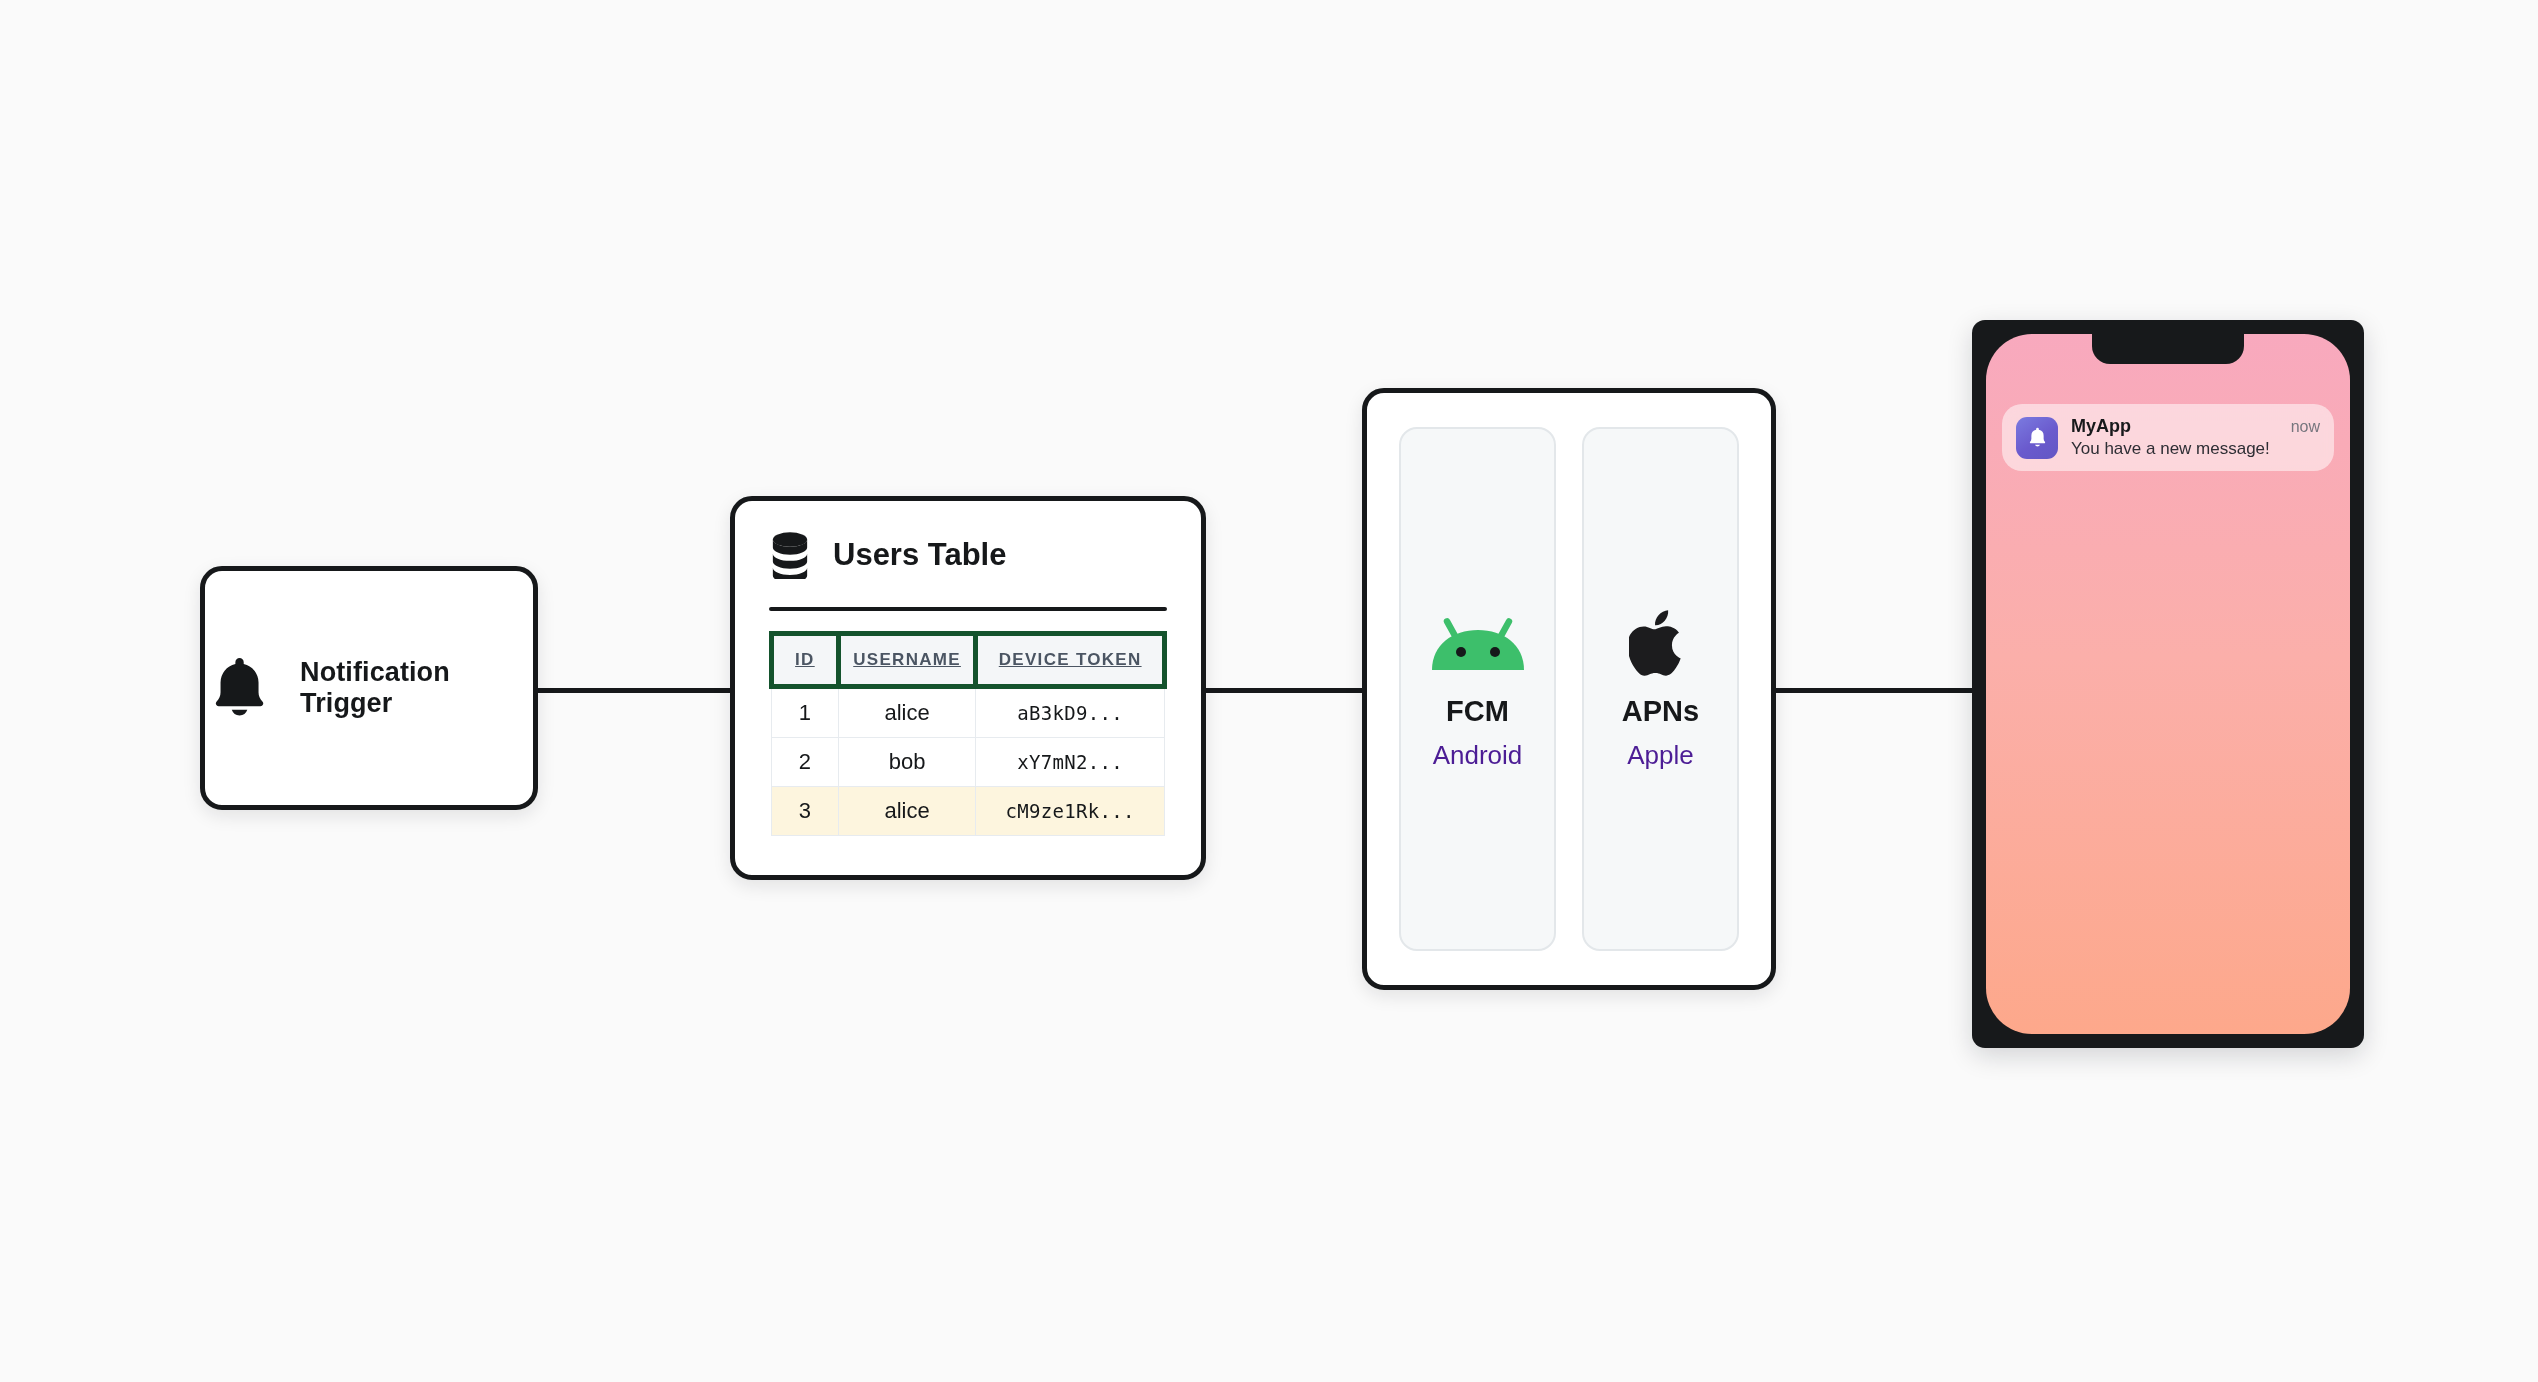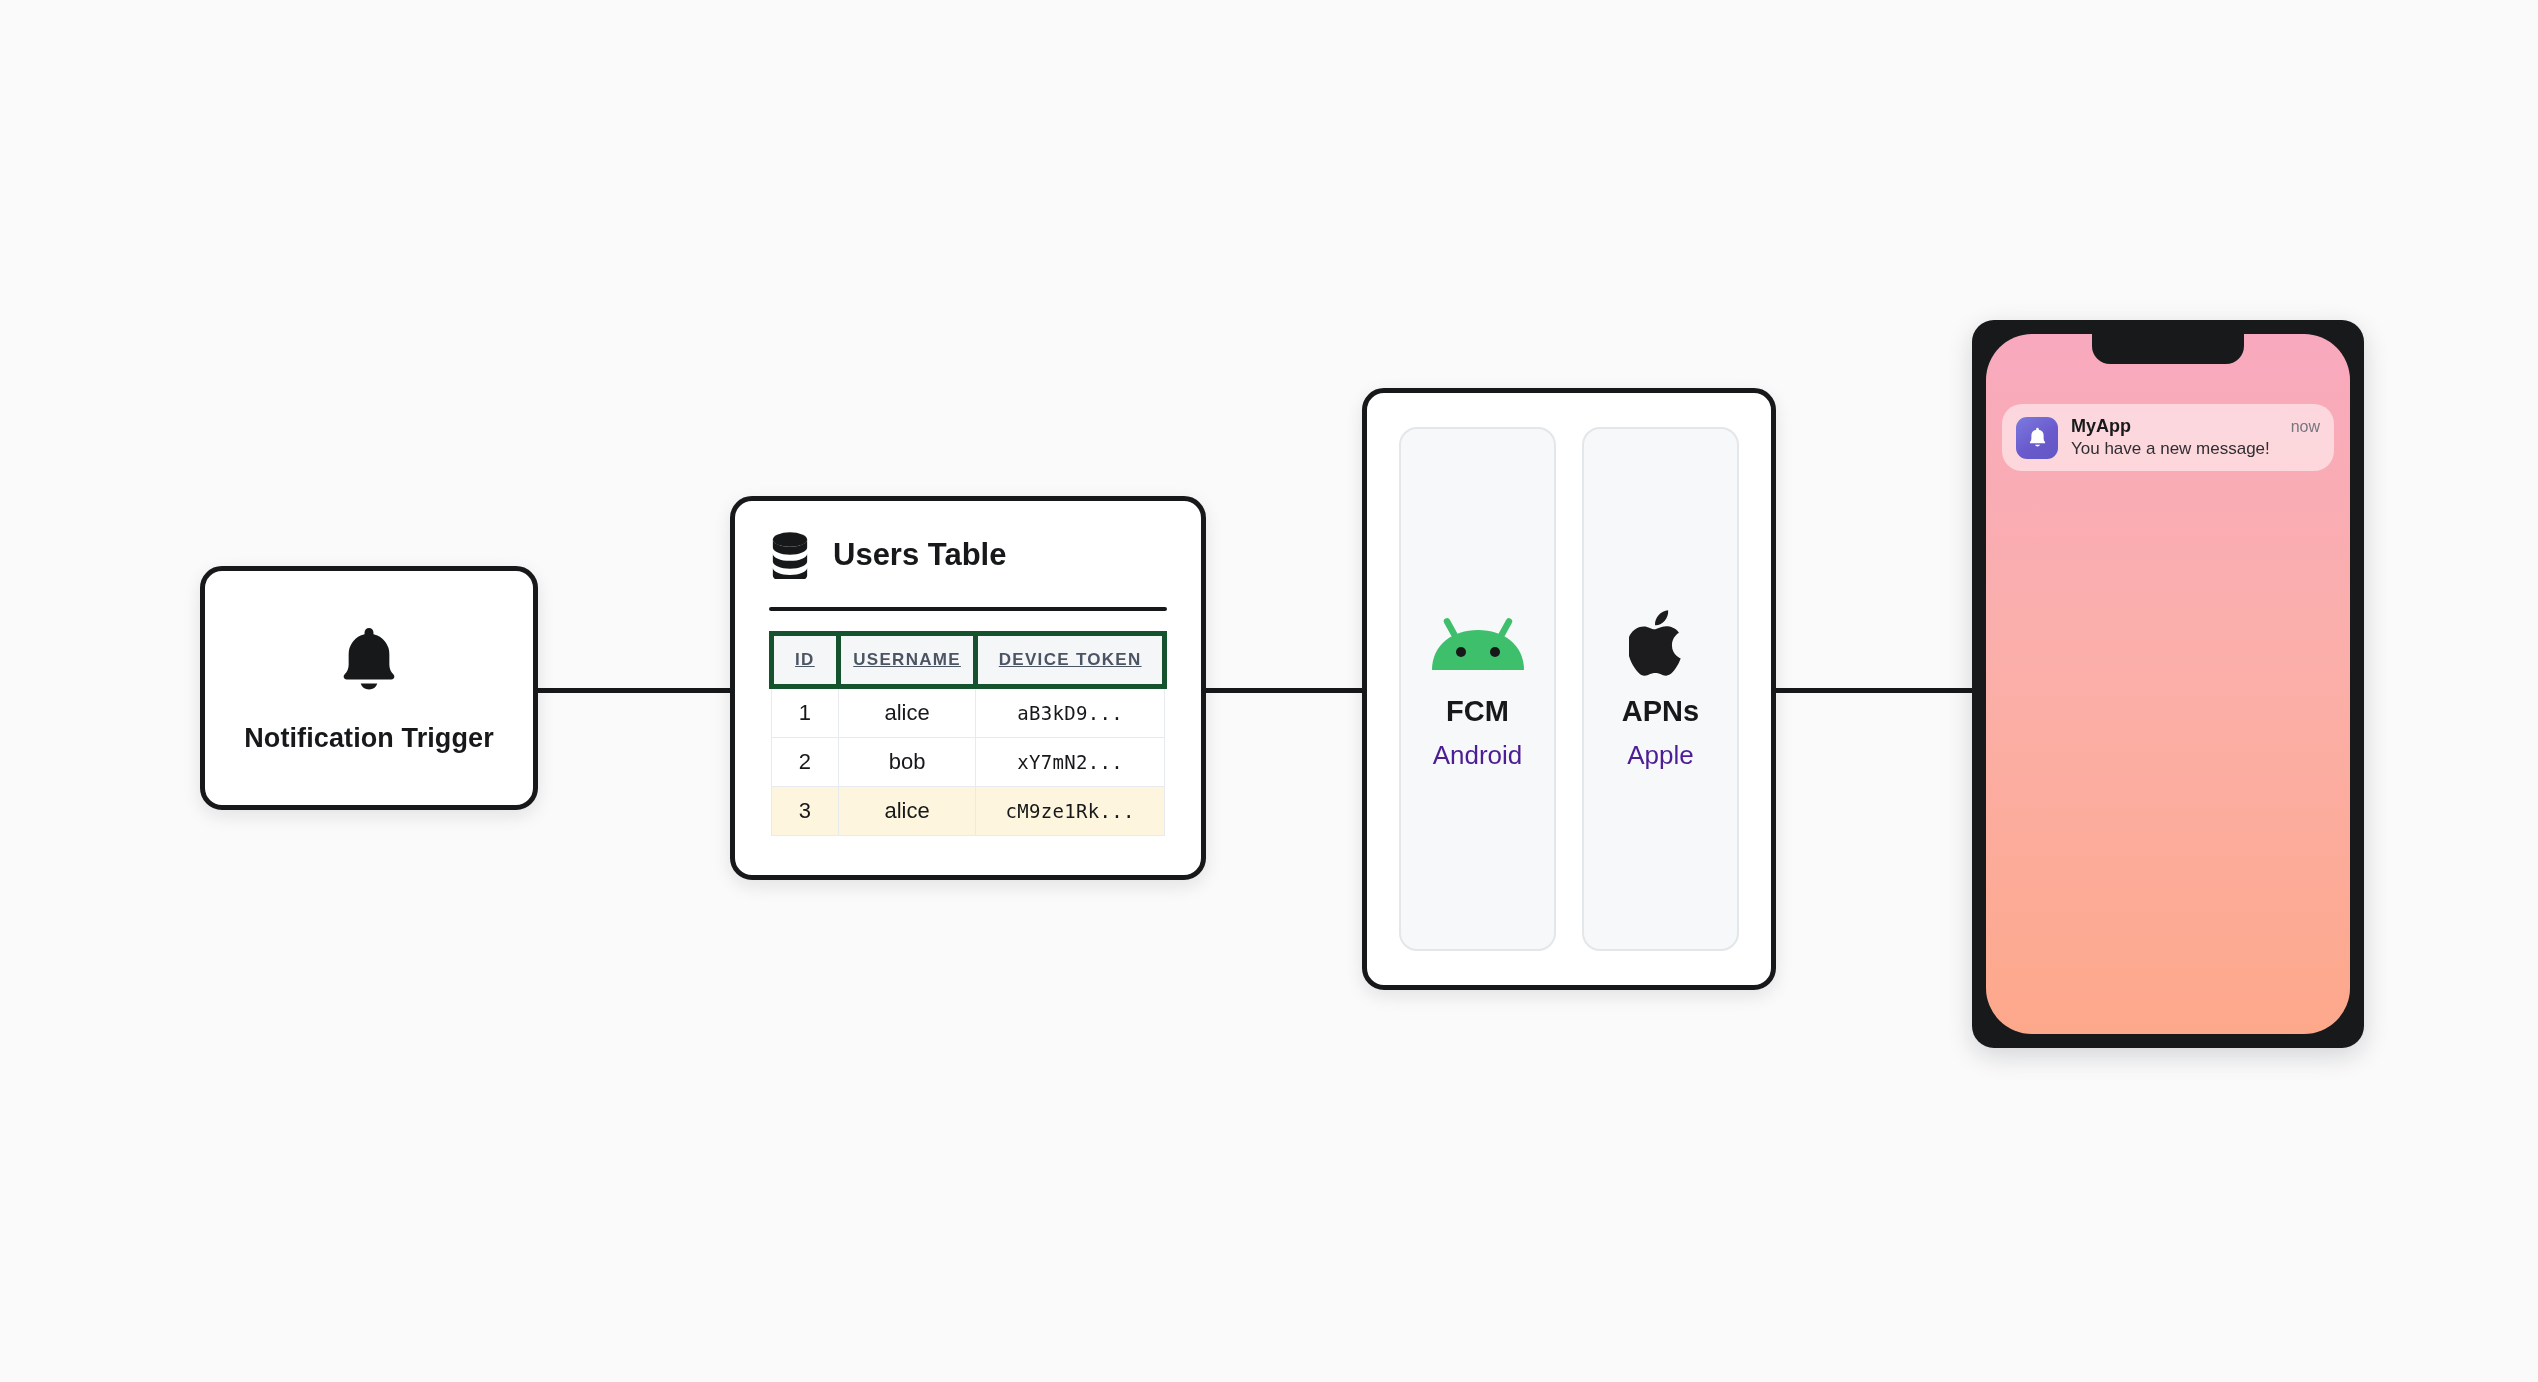--- a/index.html
+++ b/index.html
@@ -23,21 +23,21 @@
     background: #FFFFFF;
     border: 5px solid #16181A;
     border-radius: 22px;
     box-shadow: 0 6px 18px rgba(15,20,30,.10);
     z-index: 2;
   }
 
   
   #trigger-node {
     left: 200px; top: 566px; width: 338px; height: 244px;
-    display: flex; flex-direction: column;
+    display: flex; 
     align-items: center; justify-content: center; gap: 26px;
   }
   .bell-big { width: 74px; height: 74px; display: block; }
   #trigger-label {
     font-size: 27px; font-weight: 700; color: #16181A; letter-spacing: .1px;
   }
 
   
   #table-node {
     left: 730px; top: 496px; width: 476px; height: 384px;
@@ -94,21 +94,21 @@
   }
   .service-logo { height: 72px; display: flex; align-items: center; justify-content: center; margin-bottom: 12px; }
   .service-name { font-size: 29px; font-weight: 700; color: #16181A; }
   .service-sub { font-size: 26px; color: #4c1d95; margin-top: 8px; }
 
   
   #phone-node {
     position: absolute;
     left: 1972px; top: 320px; width: 392px; height: 728px;
     background: #17191B;
-    border-radius: 22px;
+    border-radius: 13px;
     box-shadow: 0 8px 26px rgba(15,20,30,.16);
     padding: 14px;
     z-index: 2;
   }
   #phone-screen {
     position: relative;
     width: 100%; height: 100%;
     border-radius: 46px;
     background: linear-gradient(180deg, #F8A9BE 0%, #FBAFAA 46%, #FDA88B 100%);
     overflow: hidden;

